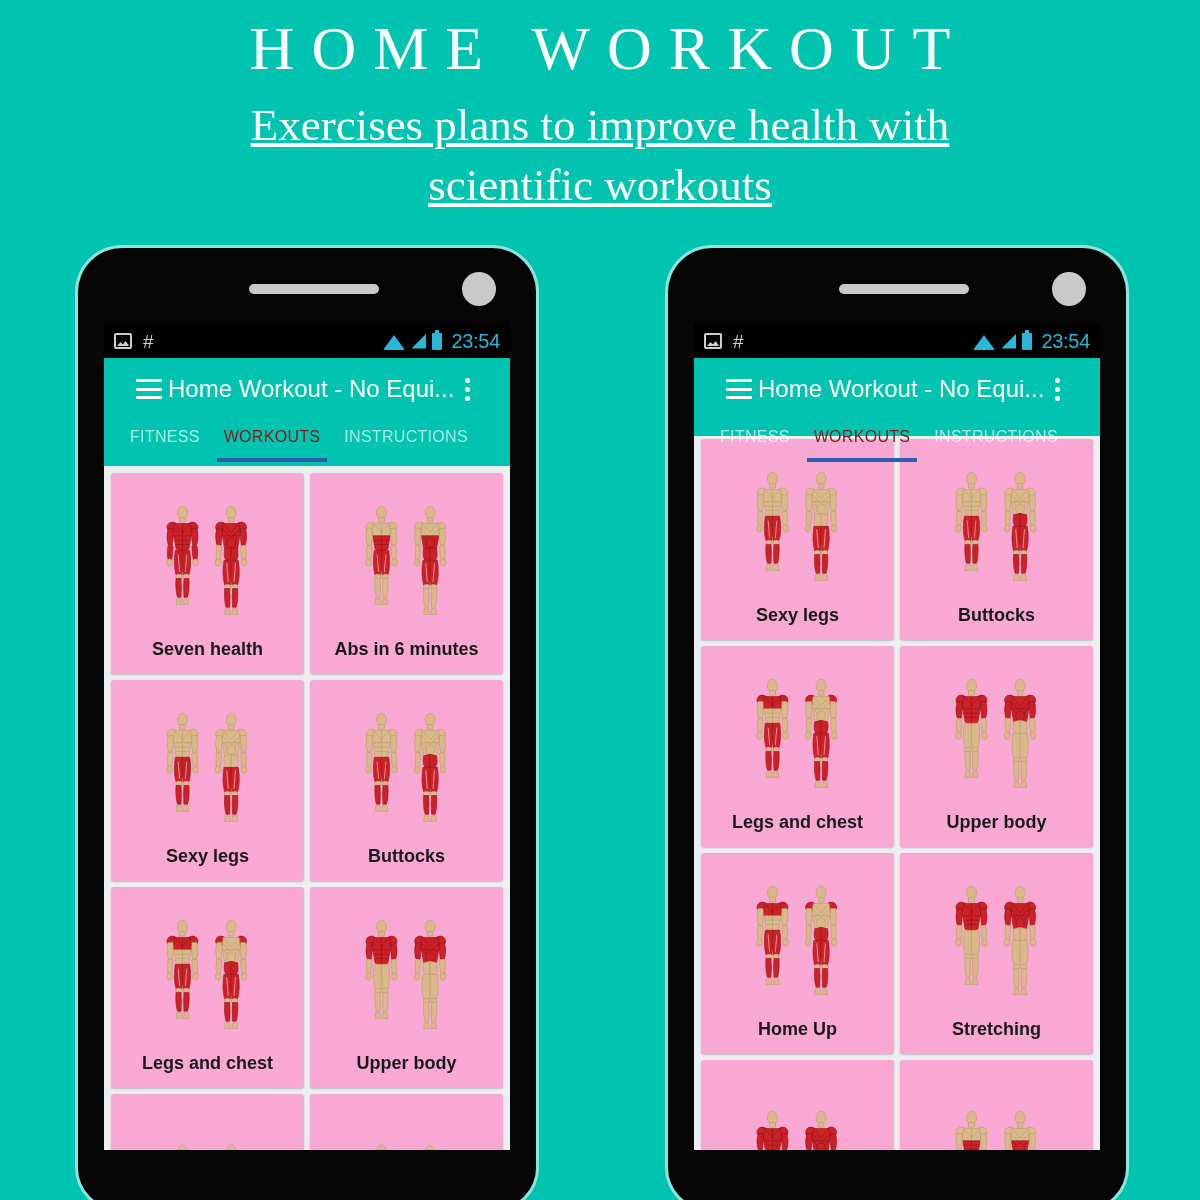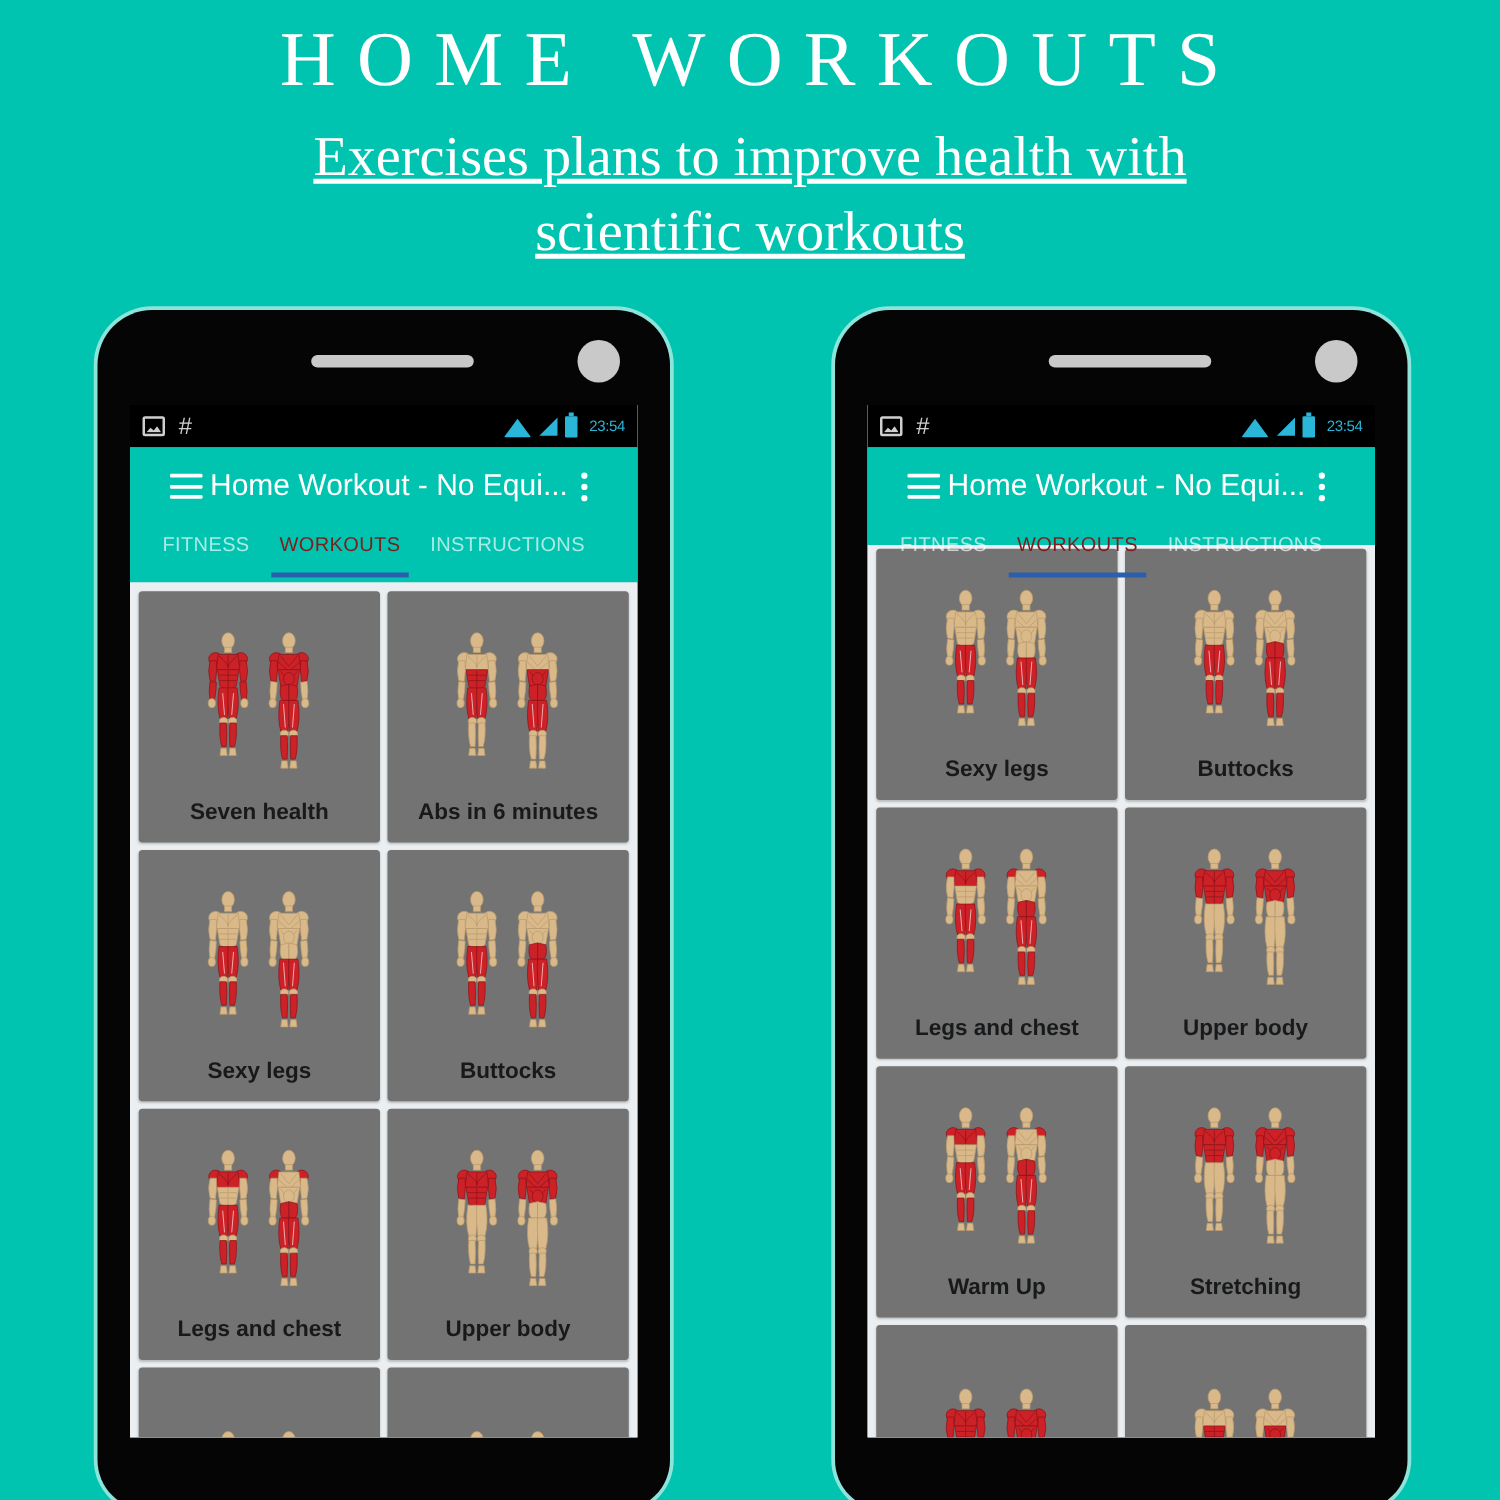--- a/index.html
+++ b/index.html
@@ -144,21 +144,21 @@
   }
   .ic-battery::before {
     content: "";
     position: absolute;
     top: -3px; left: 3px;
     width: 4px; height: 3px;
     background: #29b6d8;
   }
   .sb-time {
     color: #29b6d8;
-    font-size: 12px;
+    font-size: 20px;
     font-weight: 400;
     letter-spacing: -0.3px;
     margin-left: 3px;
   }
 
   
   .appbar {
     background: #00c4b0;
     height: 62px;
     display: flex;
@@ -240,21 +240,21 @@
     display: flex;
     flex-wrap: wrap;
     align-content: flex-start;
     height: calc(100% - 142px);
     overflow: hidden;
   }
   .grid.scrolled { padding-top: 0; }
   .card {
     width: calc(50% - 6px);
     margin: 3px;
-    background: #737373;
+    background: #f9a8d4;
     border-radius: 3px;
     box-shadow: 0 1px 2px rgba(0,0,0,0.22);
     height: 201px;
     display: flex;
     flex-direction: column;
     align-items: center;
     box-sizing: border-box;
     cursor: pointer;
     flex: 0 0 auto;
     justify-content: space-between;
@@ -275,21 +275,21 @@
     padding-bottom: 14px;
     text-align: center;
     white-space: nowrap;
   }
   .card.partial { height: 201px; }
 </style>
 </head>
 <body>
 
 <div class="promo-header">
-  <h1 class="promo-title">HOME WORKOUTS</h1>
+  <h1 class="promo-title">HOME WORKOUT</h1>
   <div class="promo-subtitle">Exercises plans to improve health with scientific workouts</div>
 </div>
 
 <div id="phones-root">
     <div class="phone phone-left">
     <div class="speaker"></div>
     <div class="camera"></div>
     <div class="screen">
 
       <div class="statusbar">
@@ -1571,21 +1571,21 @@
 
     <path d="M22 115 q-1 16 2 26 l5 0 q1 -15 0 -26 Z" fill="#cc2127" stroke="#8c1318"></path>
     <path d="M40 115 q1 16 -2 26 l-5 0 q-1 -15 0 -26 Z" fill="#cc2127" stroke="#8c1318"></path>
 
     <path d="M23 143 l6 0 1 8 -8 0 Z" fill="#d9b98a" stroke="#b99a6d"></path>
     <path d="M33 143 l6 0 1 8 -8 0 Z" fill="#d9b98a" stroke="#b99a6d"></path>
   </g>
                 </g>
   </svg>
             </div>
-       <div class="card-label">Warm Up</div>
+       <div class="card-label">Home Up</div>
      </div>
           <div class="card">
        <div class="card-art">
               <svg width="150" height="112" viewBox="0 0 130 152" aria-hidden="true">
     <g transform="translate(0,2) scale(0.98)">
   <g stroke-width="0.8">
 
     <ellipse cx="31" cy="10" rx="7" ry="9" fill="#d9b98a" stroke="#b99a6d"></ellipse>
     <rect x="27" y="17" width="8" height="6" fill="#d9b98a" stroke="#b99a6d"></rect>
 

